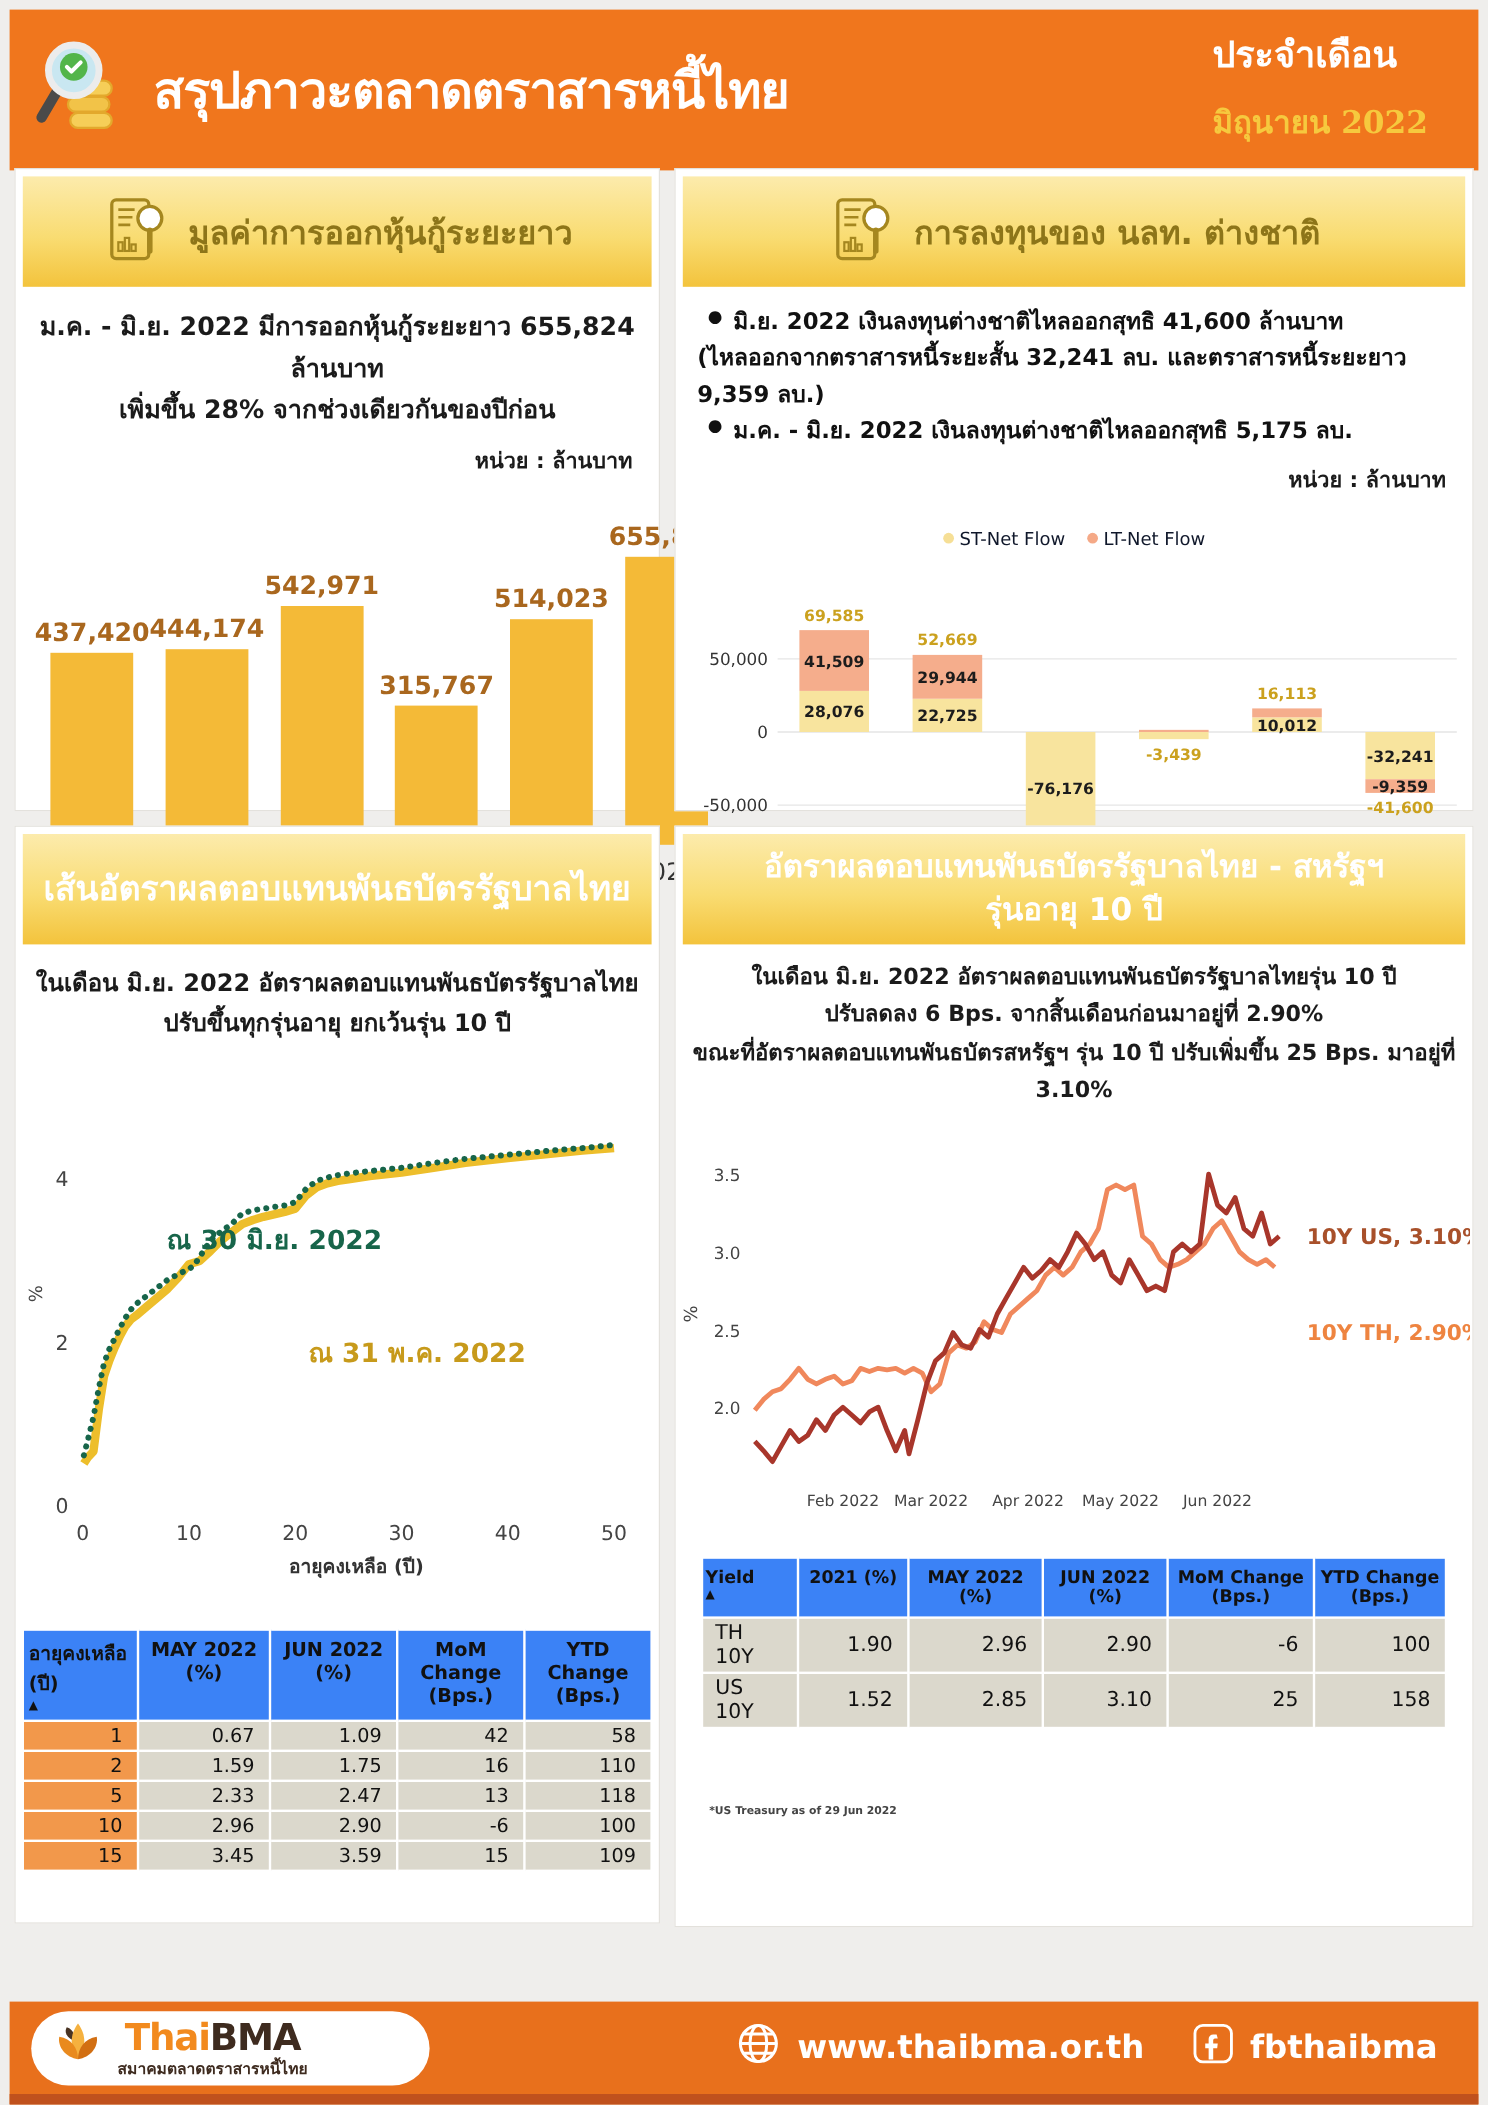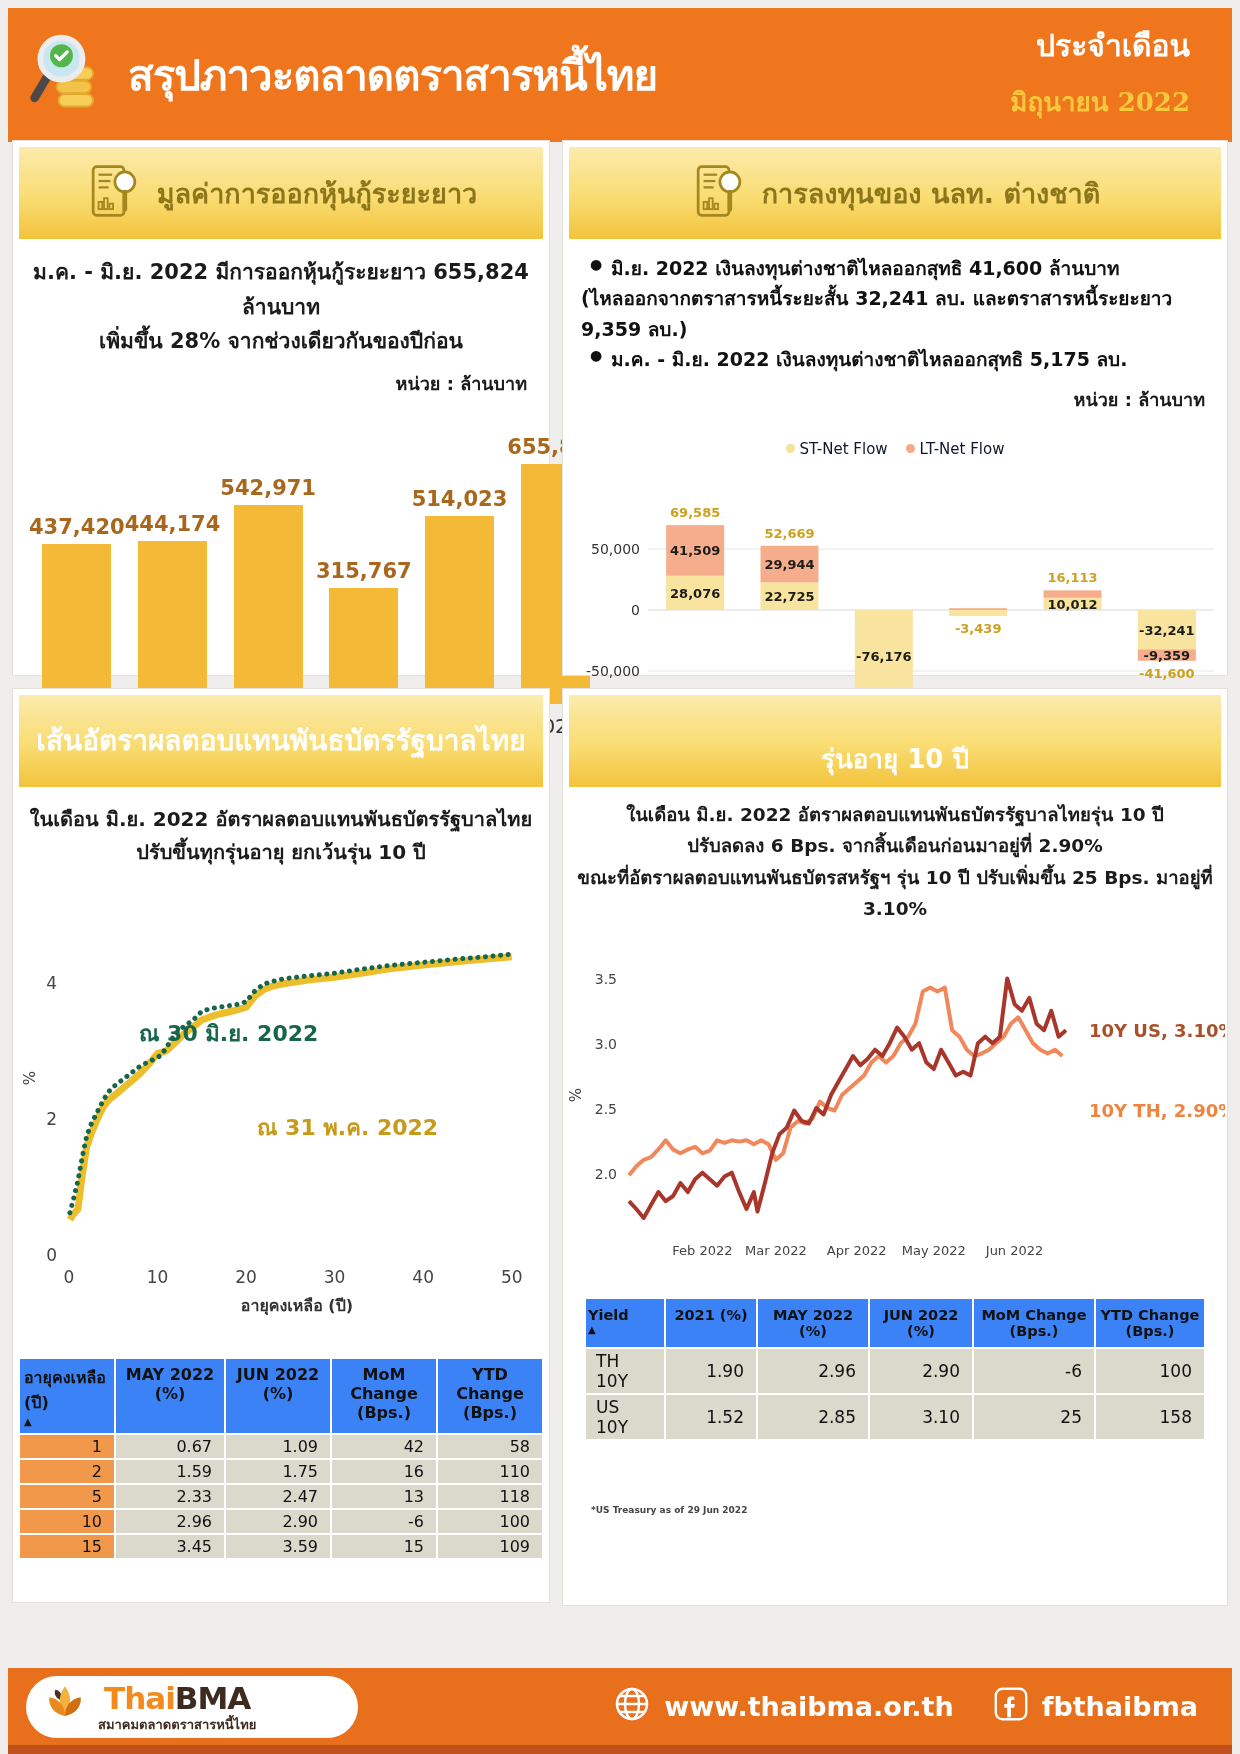--- a/index.html
+++ b/index.html
@@ -1,21 +1,21 @@
 <!DOCTYPE html>
 <html><head>
 <meta charset="utf-8">
 <style>
   html,body{margin:0;padding:0;background:#efeeec;}
   .page{position:relative;width:1240px;height:1754px;background:#efeeec;font-family:"DejaVu Sans","Liberation Sans",sans-serif;overflow:hidden;}
   
   .hdr{position:absolute;left:8px;top:8px;width:1224px;height:134px;background:#F0761D;display:flex;align-items:center;}
   .hdr-icon{margin-left:18px;flex:0 0 auto;}
   .hdr-title{color:#fff;font-size:42px;font-weight:700;margin-left:10px;letter-spacing:-1px;}
-  .hdr-right{position:absolute;right:42px;top:14px;text-align:right;}
+  .hdr-right{position:absolute;right:42px;top:14px;}
   .hdr-period{color:#fff;font-size:30px;font-weight:700;}
   .hdr-month{color:#F6C93E;font-size:26px;font-weight:700;font-family:"DejaVu Serif","Liberation Serif",serif;margin-top:12px;}
   
   .card{position:absolute;background:#fff;border:1px solid #e3e1dc;box-sizing:border-box;}
   #card-issuance{left:12px;top:140px;width:538px;height:536px;}
   #card-flow{left:562px;top:140px;width:666px;height:536px;}
   #card-curve{left:12px;top:688px;width:538px;height:915px;}
   #card-thus{left:562px;top:688px;width:666px;height:918px;}
   .band{margin:6px;height:92px;background:linear-gradient(180deg,#FCEBAC 0%,#F9DC72 55%,#F3C33C 100%);display:flex;align-items:center;justify-content:center;gap:14px;}
   .band h2{margin:0;font-size:27px;font-weight:700;color:#8D7519;}
@@ -320,21 +320,21 @@
             <td class="c3">15</td>
             <td class="c4">109</td>
           </tr>
         </tbody>
       </table>
   </section>
 
   <section class="card" id="card-thus">
     <div class="band white">
       <h2>
-        <br>
+        <span>อัตราผลตอบแทนพันธบัตรรัฐบาลไทย - สหรัฐฯ</span><br>
         <span>รุ่นอายุ 10 ปี</span>
       </h2>
     </div>
     <p class="desc" style="font-size:18.5px;line-height:1.7;margin-top:12px;">
       <span>ในเดือน มิ.ย. 2022 อัตราผลตอบแทนพันธบัตรรัฐบาลไทยรุ่น 10 ปี</span><br>
       <span>ปรับลดลง 6 Bps. จากสิ้นเดือนก่อนมาอยู่ที่ 2.90%</span><br>
       <span>ขณะที่อัตราผลตอบแทนพันธบัตรสหรัฐฯ รุ่น 10 ปี ปรับเพิ่มขึ้น 25 Bps. มาอยู่ที่ 3.10%</span>
     </p>
     <svg id="thus-svg" width="660" height="332" viewBox="0 0 660 332">
         <text x="52" y="53.42857142857139" text-anchor="end" font-size="14" fill="#444" font-weight="normal">3.5</text>

